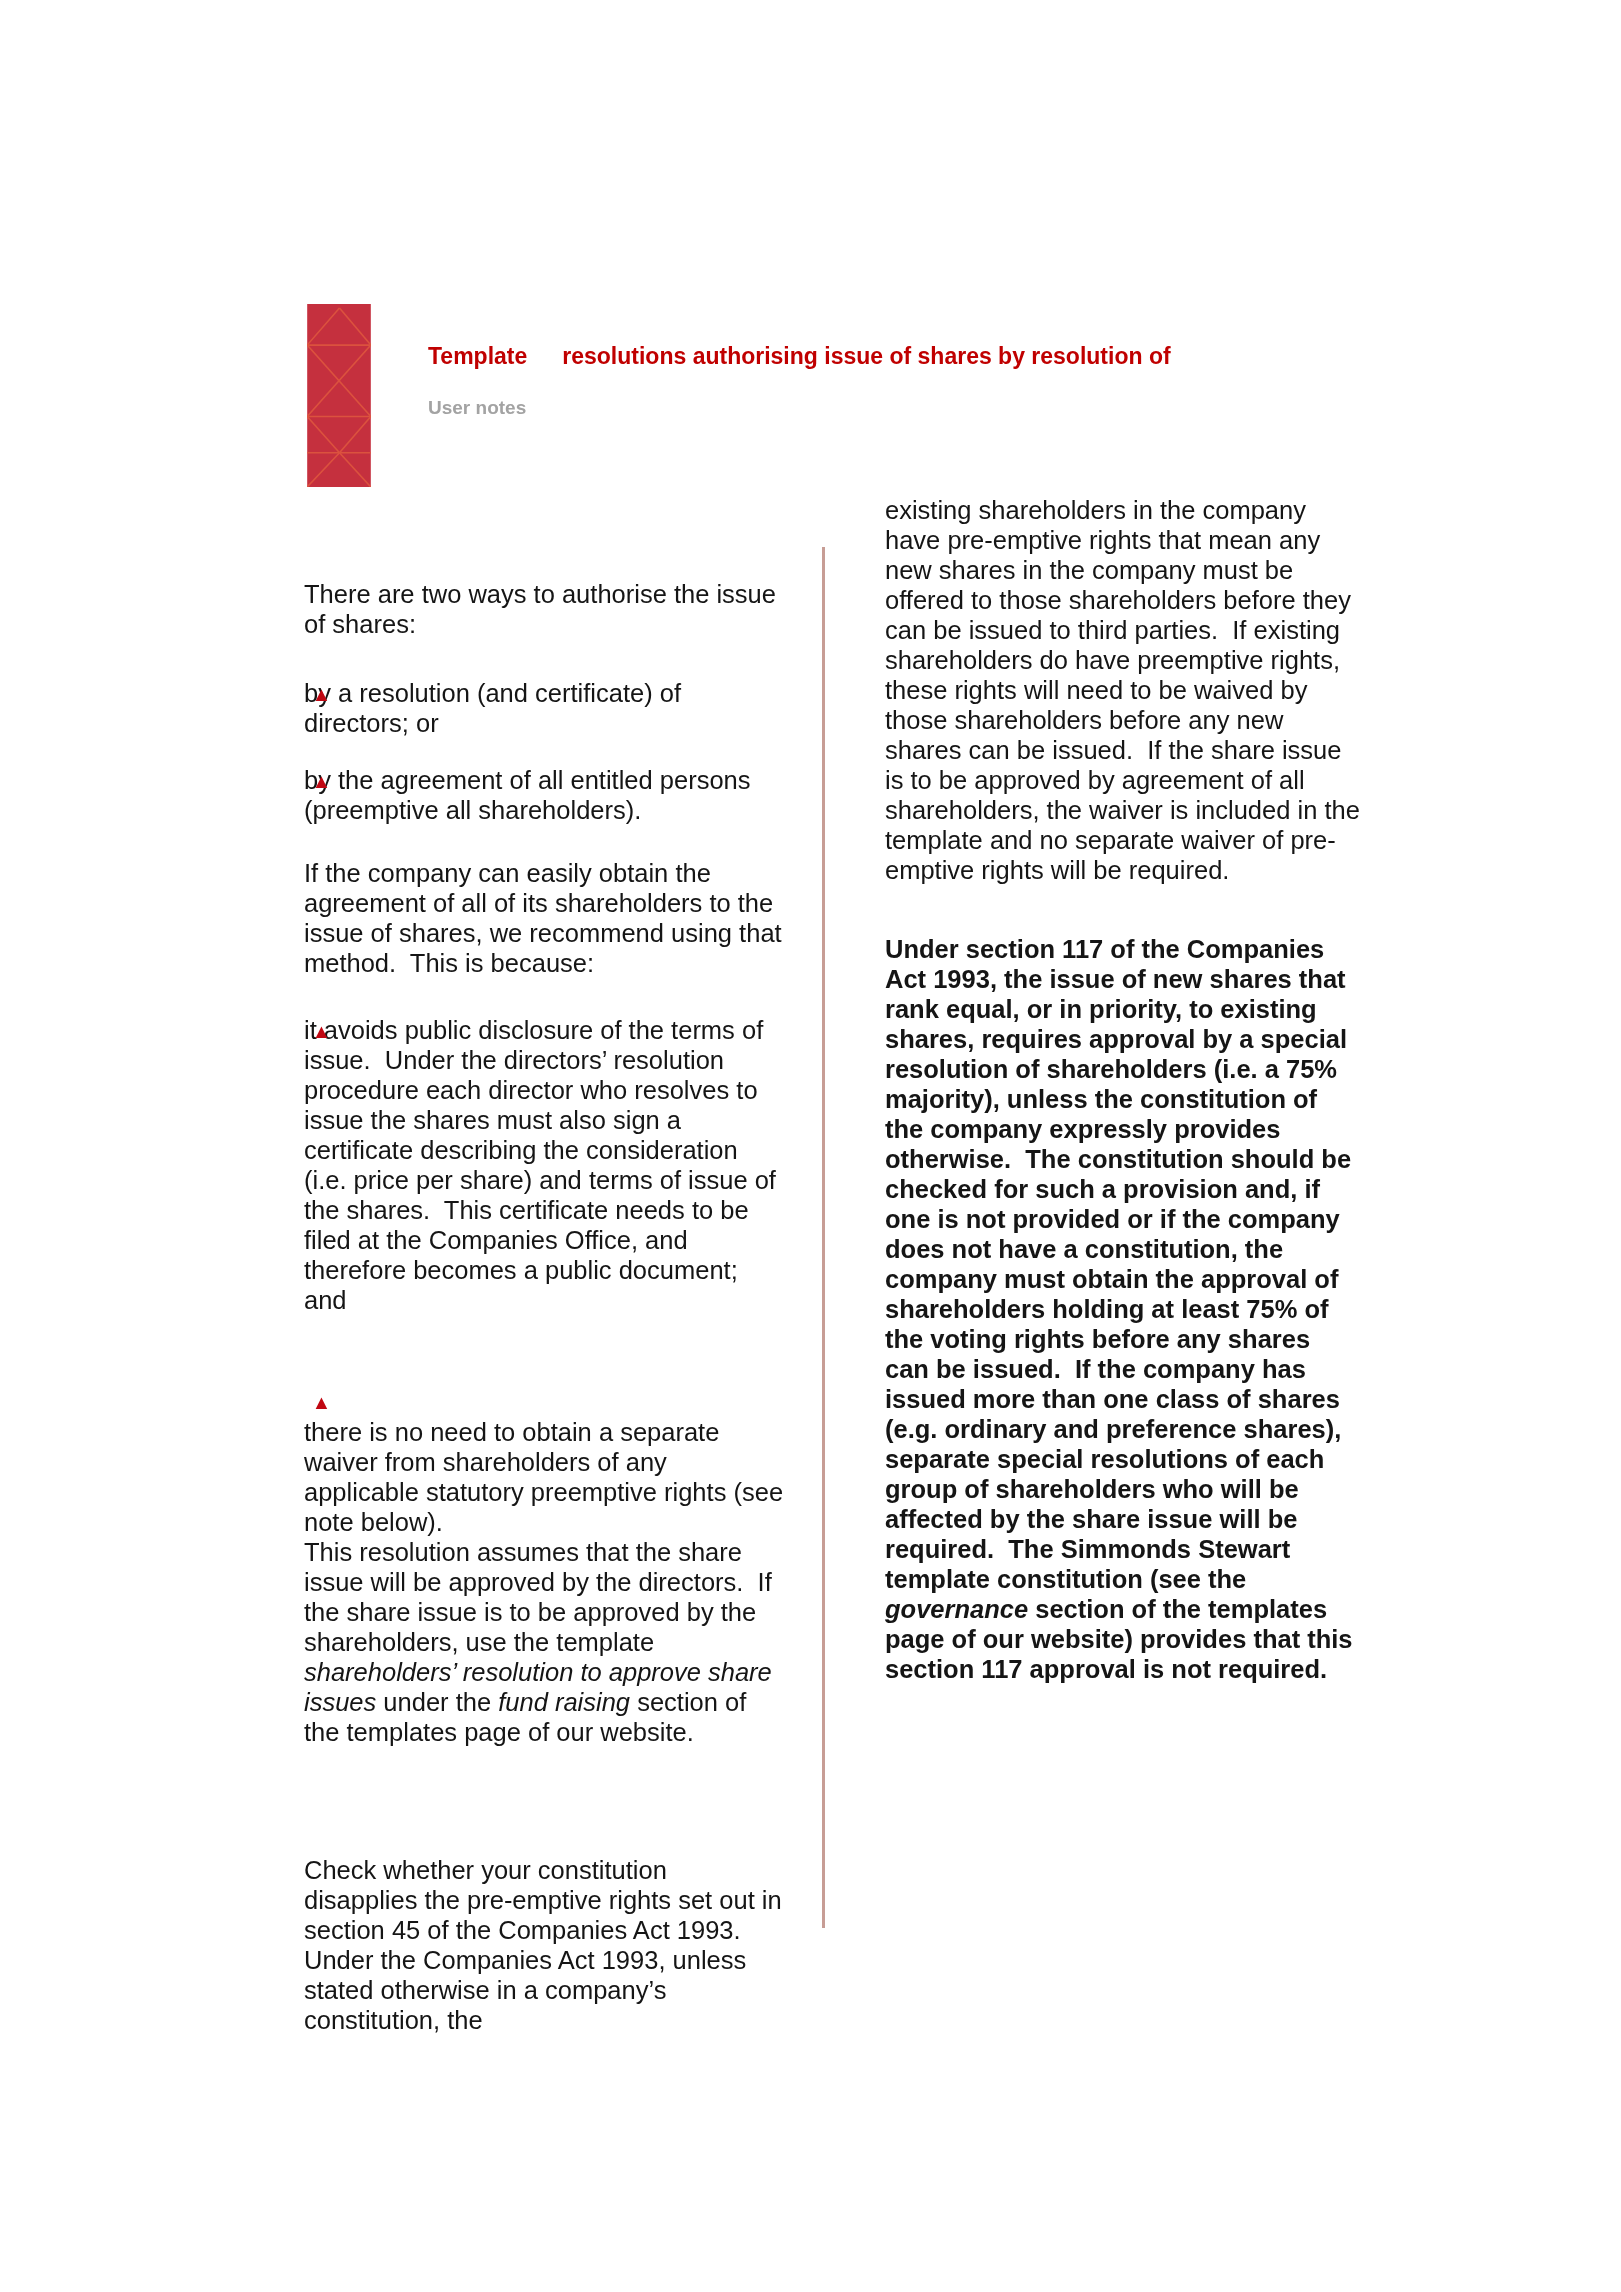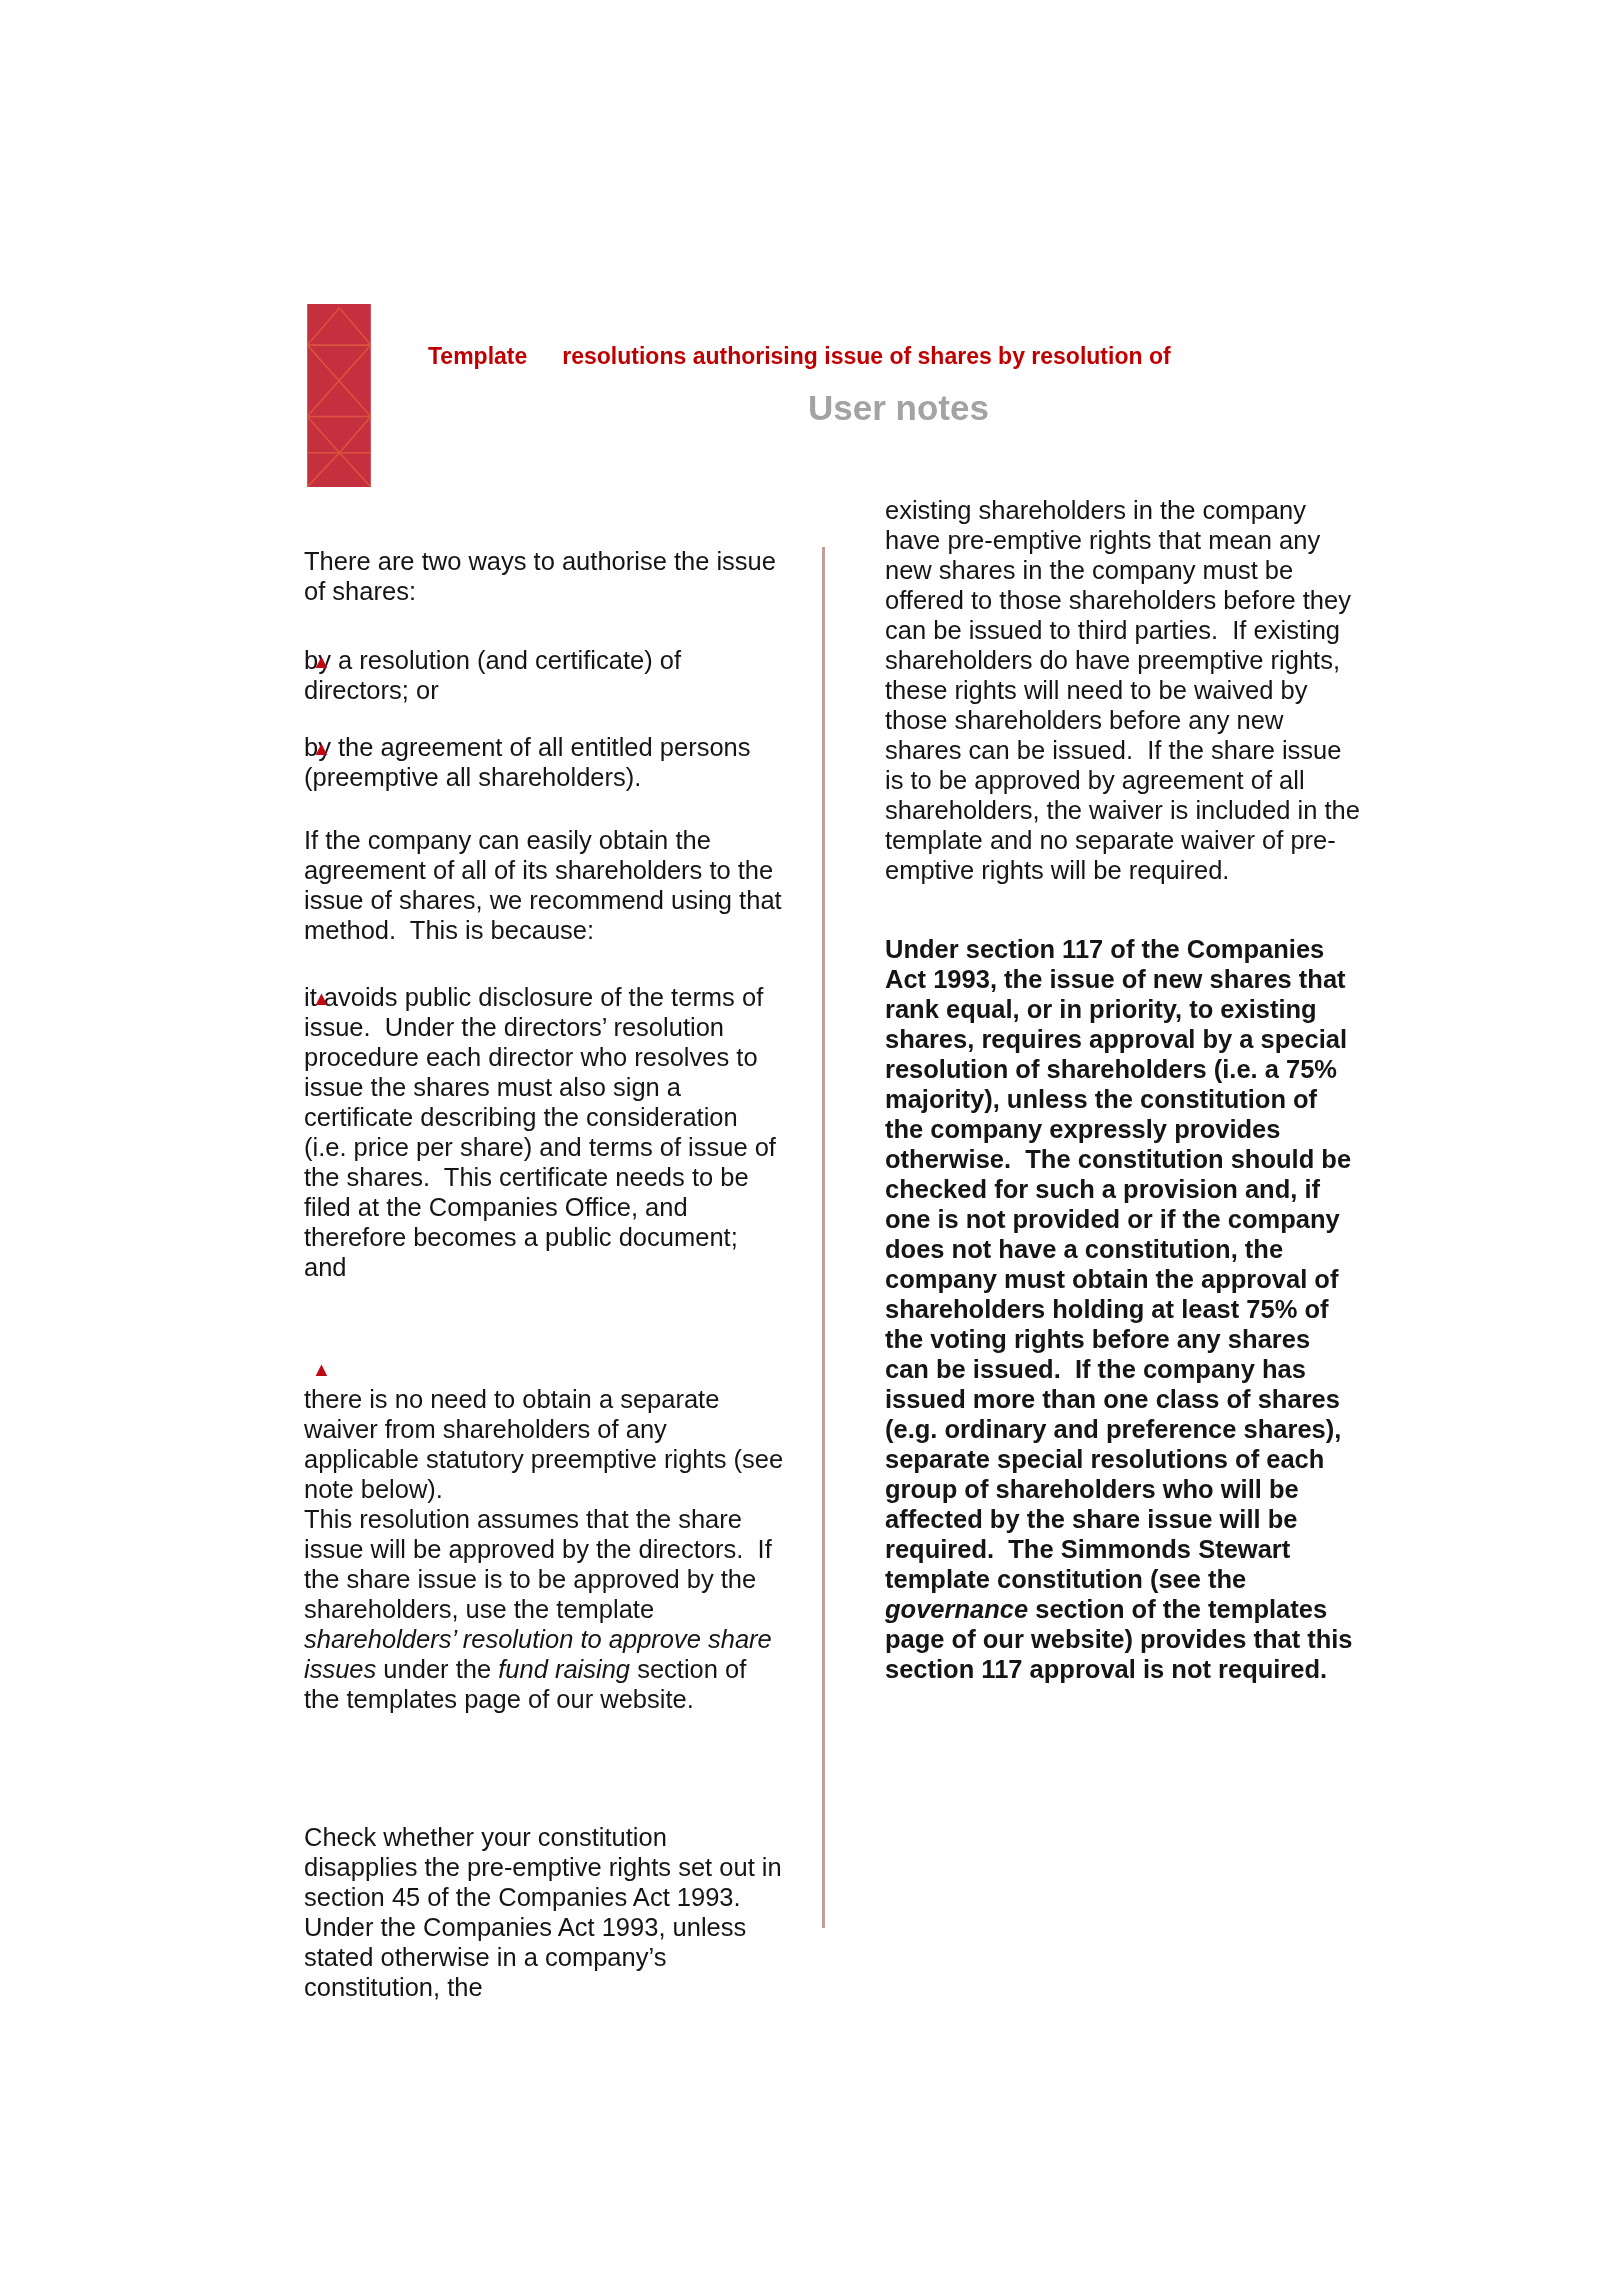--- a/index.html
+++ b/index.html
@@ -29,42 +29,41 @@
   }
   .title-line {
     font-size: 23px;
     font-weight: bold;
     color: var(--title_red, #c00000);
     line-height: 44px;
     white-space: nowrap;
   }
   .title-word { margin-right: 35px; }
   .subtitle {
-    font-size: 35px;
+    font-size: 19px;
     font-weight: bold;
     color: var(--subtitle_gray, #a3a3a3);
     line-height: 44px;
     margin-top: 7.8px;
-    text-align: center;
   }
   .divider {
     position: absolute;
     left: 822px;
     top: 547px;
     width: 2.9px;
     height: 1381px;
     background: var(--divider_rose, #c79d95);
   }
   .col {
     position: absolute;
     font-size: 25.5px;
     line-height: 30px;
     color: #151515;
   }
-  .col-left { left: 304px; top: 546px; width: 482px; }
+  .col-left { left: 304px; top: 579px; width: 482px; }
   .col-right { left: 885px; top: 495px; width: 476px; }
   .para { white-space: pre-wrap; }
   .italic { font-style: italic; }
   .bullet-item { position: relative; }
   .bullet-text { white-space: pre-wrap; }
   .marker {
     position: absolute;
     left: 7.8px;
     top: 1px;
     font-size: 19.6px;

